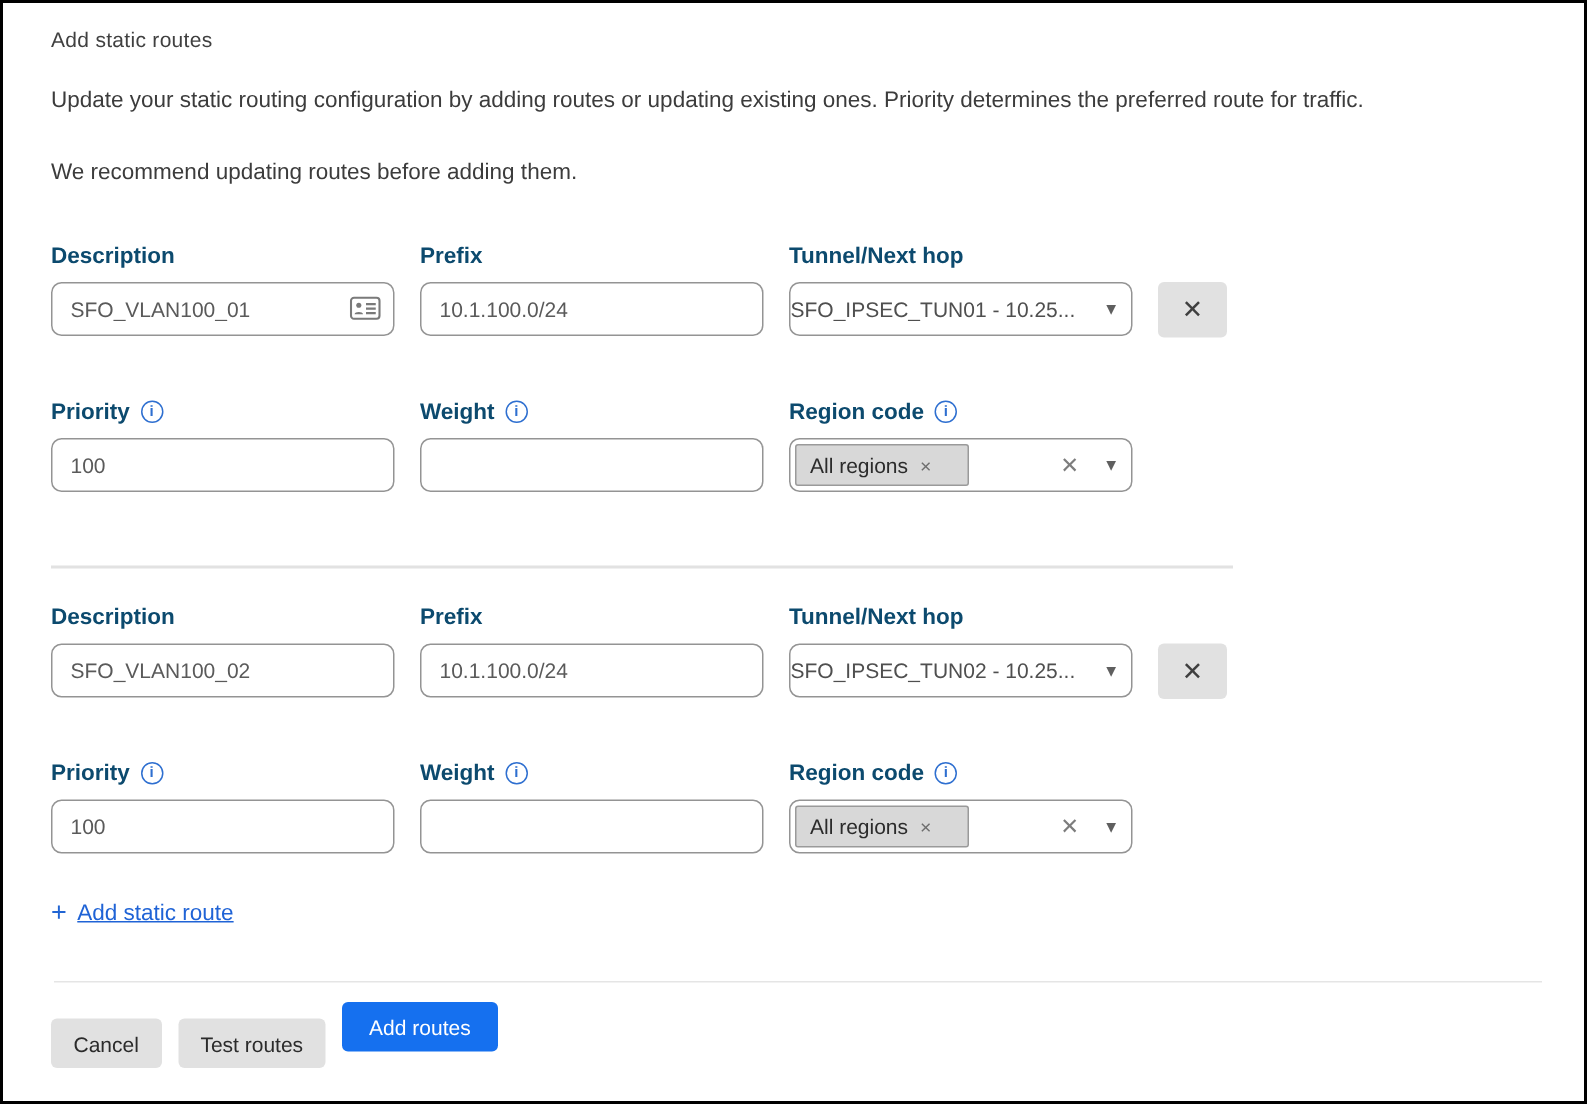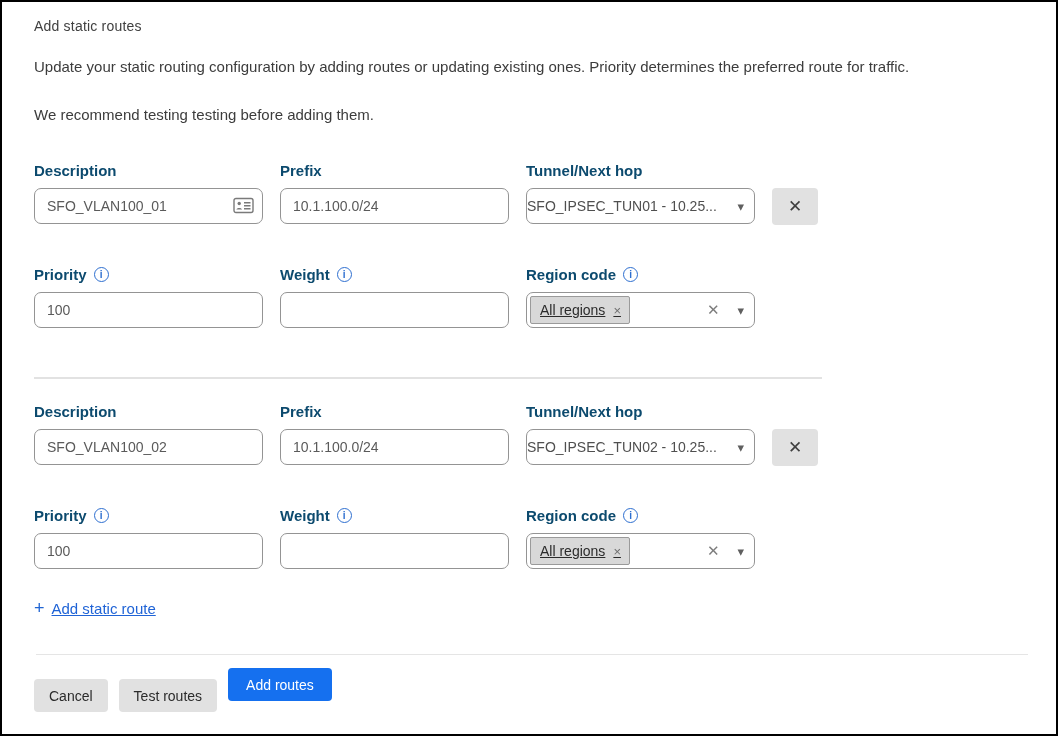--- a/index.html
+++ b/index.html
@@ -52,22 +52,22 @@
   .caret { color: #5f5f5f; font-size: 13px; margin-left: 6px; }
   .multiselect {
     width: 100%; height: 36px;
     border: 1px solid #949494; border-radius: 7px;
     display: flex; align-items: center;
     padding: 0 10px 0 3px; background: #fff;
   }
   .chip {
     display: inline-flex; align-items: center; gap: 8px;
     background: #d8d8d8; border: 1px solid #9a9a9a; border-radius: 2px;
-    height: 28px; padding: 0 8px 0 9px;
-    font-size: 14px; color: #2b2b2b; text-decoration: underline;
+    height: 28px; padding: 0 24px 0 9px;
+    font-size: 14px; color: #2b2b2b;
   }
   .chip-x { font-size: 13px; color: #6e6e6e; cursor: pointer; }
   .ms-spacer { flex: 1; }
   .clear-x { font-size: 15px; color: #7d7d7d; margin-right: 12px; cursor: pointer; }
   .removeBtn {
     margin-top: 27px; width: 46px; height: 37px;
     background: #e1e1e1; border: none; border-radius: 4px;
     font-size: 17px; color: #3f3f3f; cursor: pointer;
     display: flex; align-items: center; justify-content: center;
   }
@@ -88,21 +88,21 @@
   .btn-gray { background: #e1e1e1; color: #2b2b2b; margin-top: 11px; }
   .btn-primary { color: #ffffff; padding: 0 18px; }
 </style>
 </head>
 <body>
 
 <div class="page">
 
   <h1 class="title">Add static routes</h1>
   <p class="intro">Update your static routing configuration by adding routes or updating existing ones. Priority determines the preferred route for traffic.</p>
-  <p class="note">We recommend testing testing before adding them.</p>
+  <p class="note">We recommend updating routes before adding them.</p>
 
   <section class="route route-1">
     <div class="frow">
       <div class="field">
         <div class="lblrow">
             <span class="lbl">Description</span>
           </div>
         <div class="inputwrap">
           <input class="txt" type="text" value="SFO_VLAN100_01" style="">
           <svg class="autofill-icon" viewBox="0 0 21 17">

